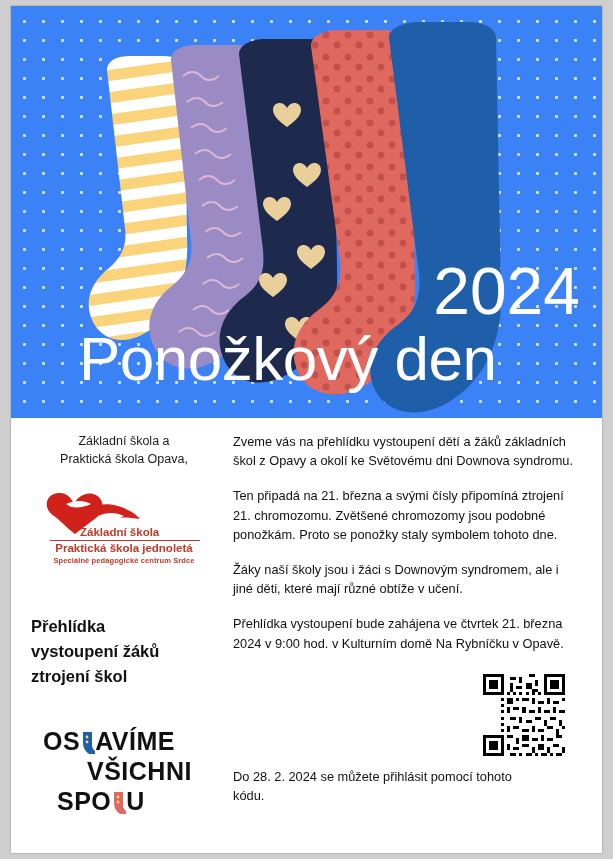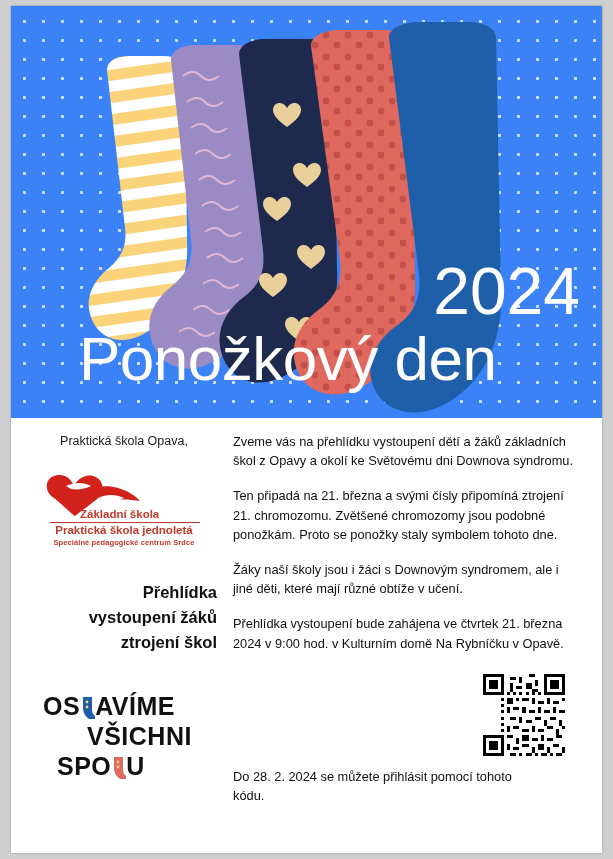--- a/index.html
+++ b/index.html
@@ -118,22 +118,22 @@
     letter-spacing: 0.1px;
   }
   .logo-rule {
     position: absolute;
     left: 14px; top: 50px; width: 150px;
     height: 1px;
     background: #c0392b;
   }
 
   .headline {
-    margin-top: 26px;
-    text-align: right;
+    margin-top: 42px;
+    text-align: left;
     font-size: 16.5px;
     font-weight: 700;
     line-height: 1.5;
     color: #111;
   }
 
   
   .slogan {
     margin-top: 38px;
     position: relative;
@@ -259,20 +259,21 @@
 
       <div class="year">2024</div>
       <div class="title">Ponožkový den</div>
     </div>
 
     <div class="body">
       <div class="cols">
 
         <div class="left">
           <div class="addr">
+            <div>Základní škola a</div>
             <div>Praktická škola Opava,</div>
           </div>
 
           <div class="logo-wrap">
             <div class="logo-block">
               <svg width="176" height="50" viewBox="0 0 176 50">
                 <g fill="#d0211a">
                   <path d="M18 26 C6 18 10 4 22 3 C31 2 36 9 38 14 C41 8 48 2 57 4 C68 7 70 20 60 28
                            C52 34 44 40 39 44 C33 40 26 32 18 26 Z"></path>
                   <path d="M38 10 C44 6 52 6 58 9 C64 12 66 18 62 22 C58 26 50 24 44 20 C40 17 37 13 38 10 Z" fill="#ffffff" opacity="0.0"></path>

